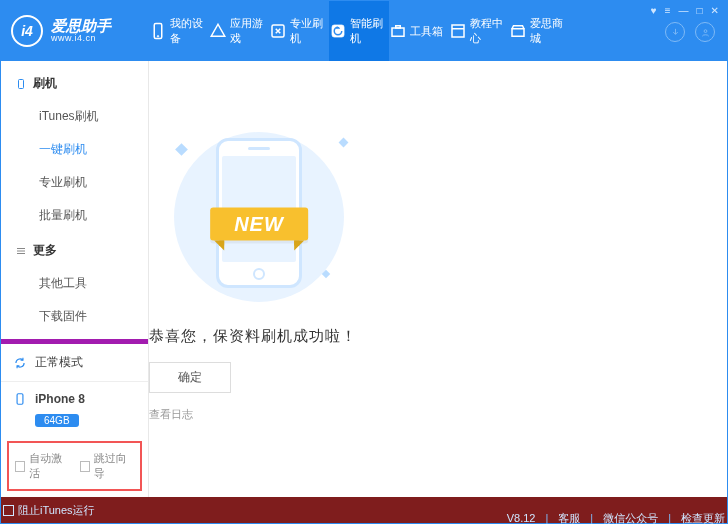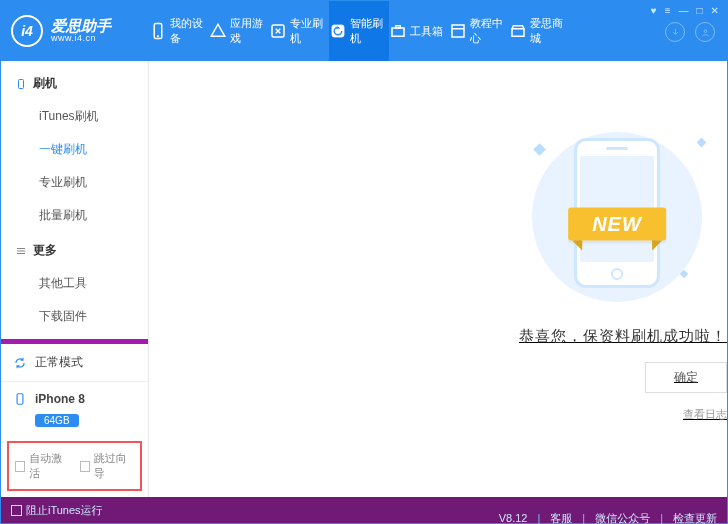--- a/index.html
+++ b/index.html
@@ -36,38 +36,38 @@
     .sb-item.active { color: #2d8cf0; }
     .sb-status { border-top: 5px solid #a21caf; padding: 10px 12px; display: flex; align-items: center; gap: 8px; font-size: 12px; color: #444; }
     .sb-device { border-top: 1px solid #eee; padding: 10px 12px; display: flex; align-items: center; gap: 8px; font-size: 12px; color: #444; flex-wrap: wrap; }
     .badge { background: #2d8cf0; color: #fff; font-size: 10px; padding: 1px 9px; border-radius: 3px; margin-left: 22px; }
     .sb-bottom { border-top: 1px solid #eee; padding: 10px 8px; font-size: 11px; color: #888; display: flex; gap: 10px; }
     .sb-bottom.highlight { border: 2px solid #f25555; margin: 4px 6px 6px; padding: 8px 6px; }
     .cb { display: inline-flex; align-items: center; gap: 4px; cursor: pointer; }
     .cb .box { width: 11px; height: 11px; border: 1px solid #bbb; display: inline-block; }
 
     
-    .main { flex: 1; display: flex; flex-direction: column; align-items: flex-end; justify-content: center; background: #fff; position: relative; text-decoration: underline; }
+    .main { flex: 1; display: flex; flex-direction: column; align-items: flex-start; justify-content: center; background: #fff; position: relative; }
     .illus { width: 220px; height: 180px; position: relative; margin-top: -10px; }
     .disc { width: 170px; height: 170px; background: #e8f3ff; border-radius: 50%; position: absolute; left: 50%; top: 50%; transform: translate(-50%,-50%); }
     .sparkle { position: absolute; width: 9px; height: 9px; background: #b9dcff; transform: rotate(45deg); }
     .phone { position: absolute; width: 86px; height: 150px; background: #fff; border: 3px solid #cfe6ff; border-radius: 12px; left: 50%; top: 48%; transform: translate(-50%,-50%); display: flex; flex-direction: column; align-items: center; }
     .phone .spk { width: 22px; height: 3px; background: #cfe6ff; margin-top: 6px; border-radius: 2px; }
     .phone .scr { flex: 1; width: 74px; margin: 6px 0; background: #e8f3ff; border-radius: 2px; }
     .phone .hbtn { width: 12px; height: 12px; border: 2px solid #cfe6ff; border-radius: 50%; margin-bottom: 5px; }
     .ribbon { position: absolute; left: 50%; top: 54%; transform: translate(-50%,-50%); background: #f8c02e; color: #fff; font-weight: 800; font-style: italic; padding: 5px 24px; font-size: 20px; letter-spacing: 1px; border-radius: 3px; box-shadow: 0 3px 0 rgba(0,0,0,.05); }
     .ribbon::before, .ribbon::after { content:""; position:absolute; top: 100%; border: 5px solid transparent; }
     .ribbon::before { left: 4px; border-top-color:#d8a51a; border-right-color:#d8a51a; }
     .ribbon::after { right:4px; border-top-color:#d8a51a; border-left-color:#d8a51a; }
     .msg { margin-top: 20px; font-size: 15px; color: #333; letter-spacing: 1px; }
     .ok-btn { margin-top: 16px; border: 1px solid #ddd; background: #fff; padding: 6px 28px; font-size: 12px; color: #555; cursor: pointer; }
     .log-link { margin-top: 14px; font-size: 11px; color: #999; cursor: pointer; }
 
     
-    .footer { height: 26px; background: #701a75; color: #cfe6ff; display: flex; align-items: center; font-size: 11px; padding: 0 10px; gap: 16px; }
+    .footer { height: 26px; background: #7f1d1d; color: #cfe6ff; display: flex; align-items: center; font-size: 11px; padding: 0 2px; gap: 16px; }
     .footer .left { display: flex; align-items: center; gap: 6px; }
     .footer .right { margin-left: auto; display: flex; align-items: center; gap: 10px; margin-top: 16px; }
     .footer .sep { color: #7fbaf6; }
   </style>
 </head>
 <body>
 
 <div class="app">
 
   <div class="header">

